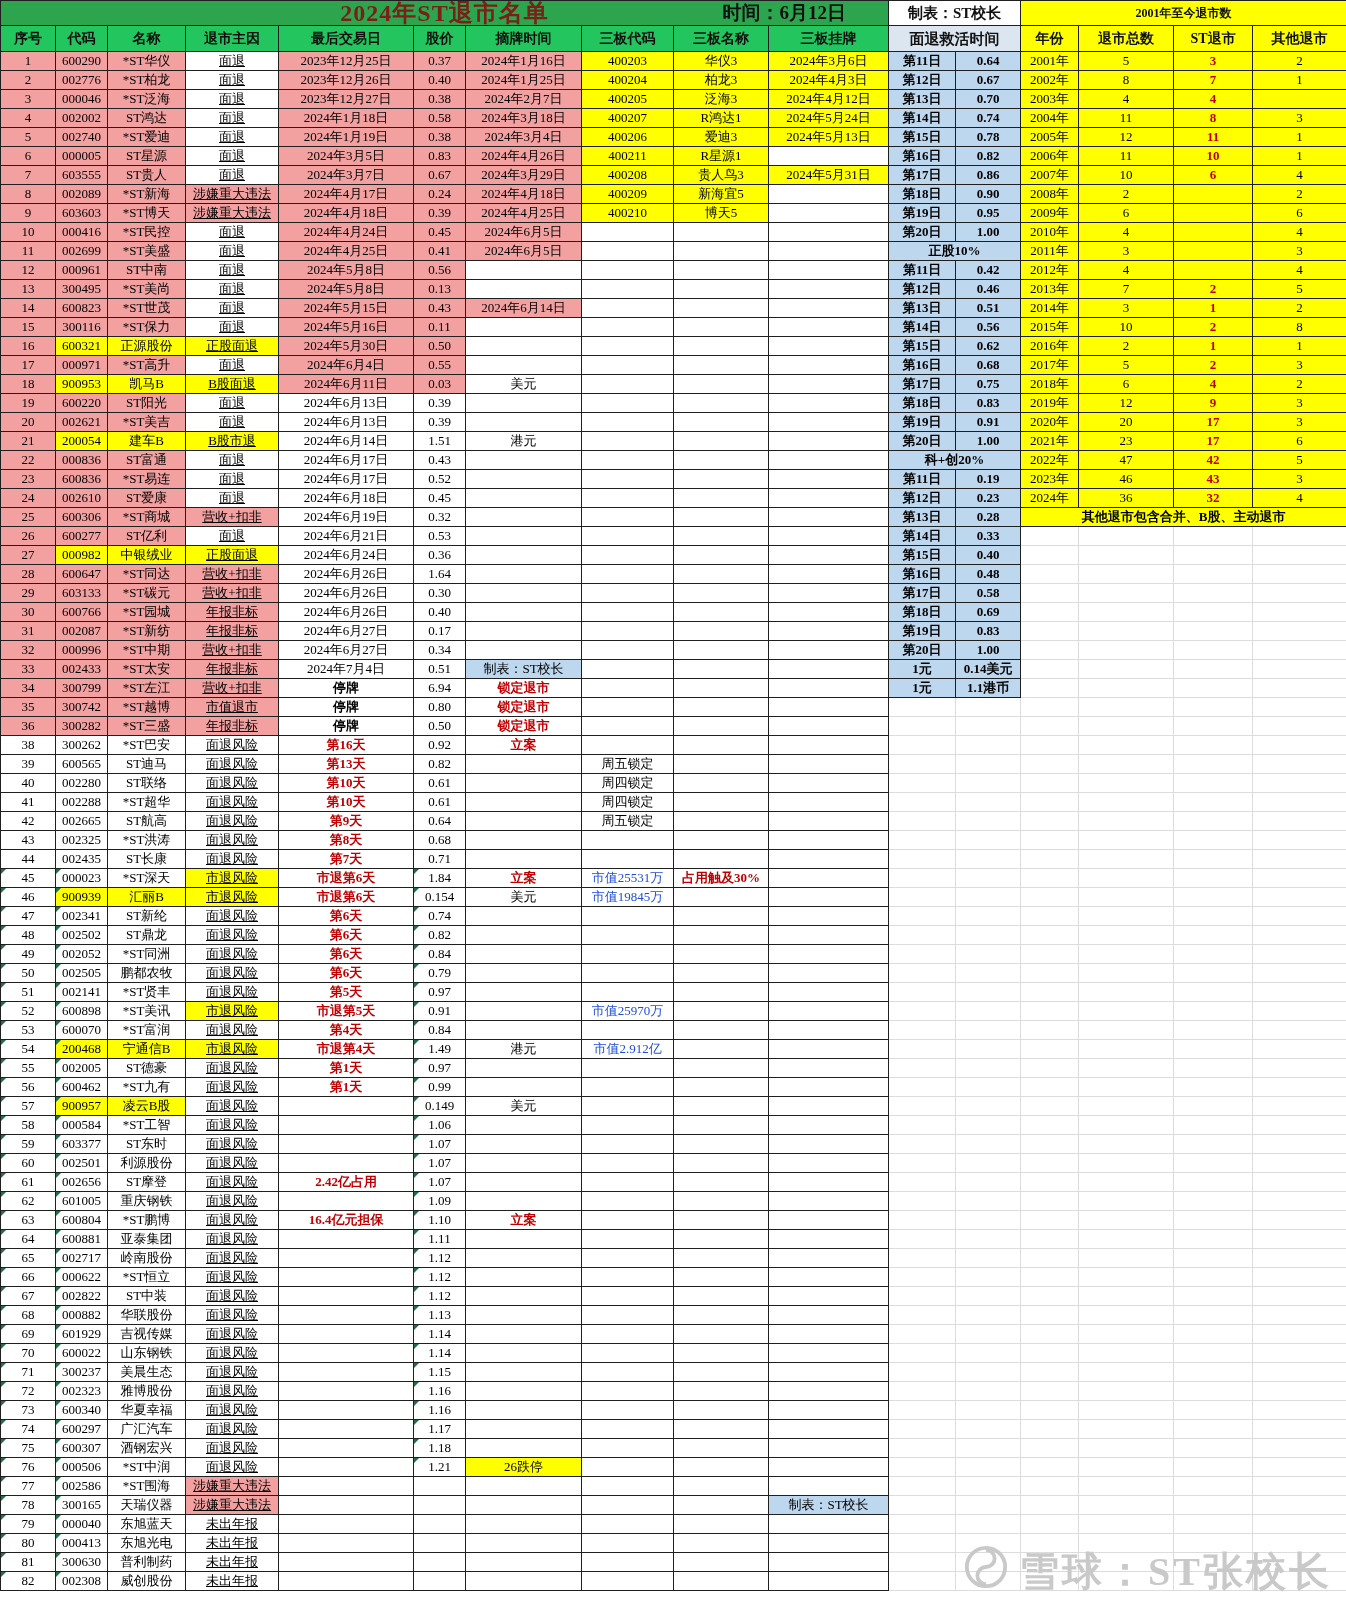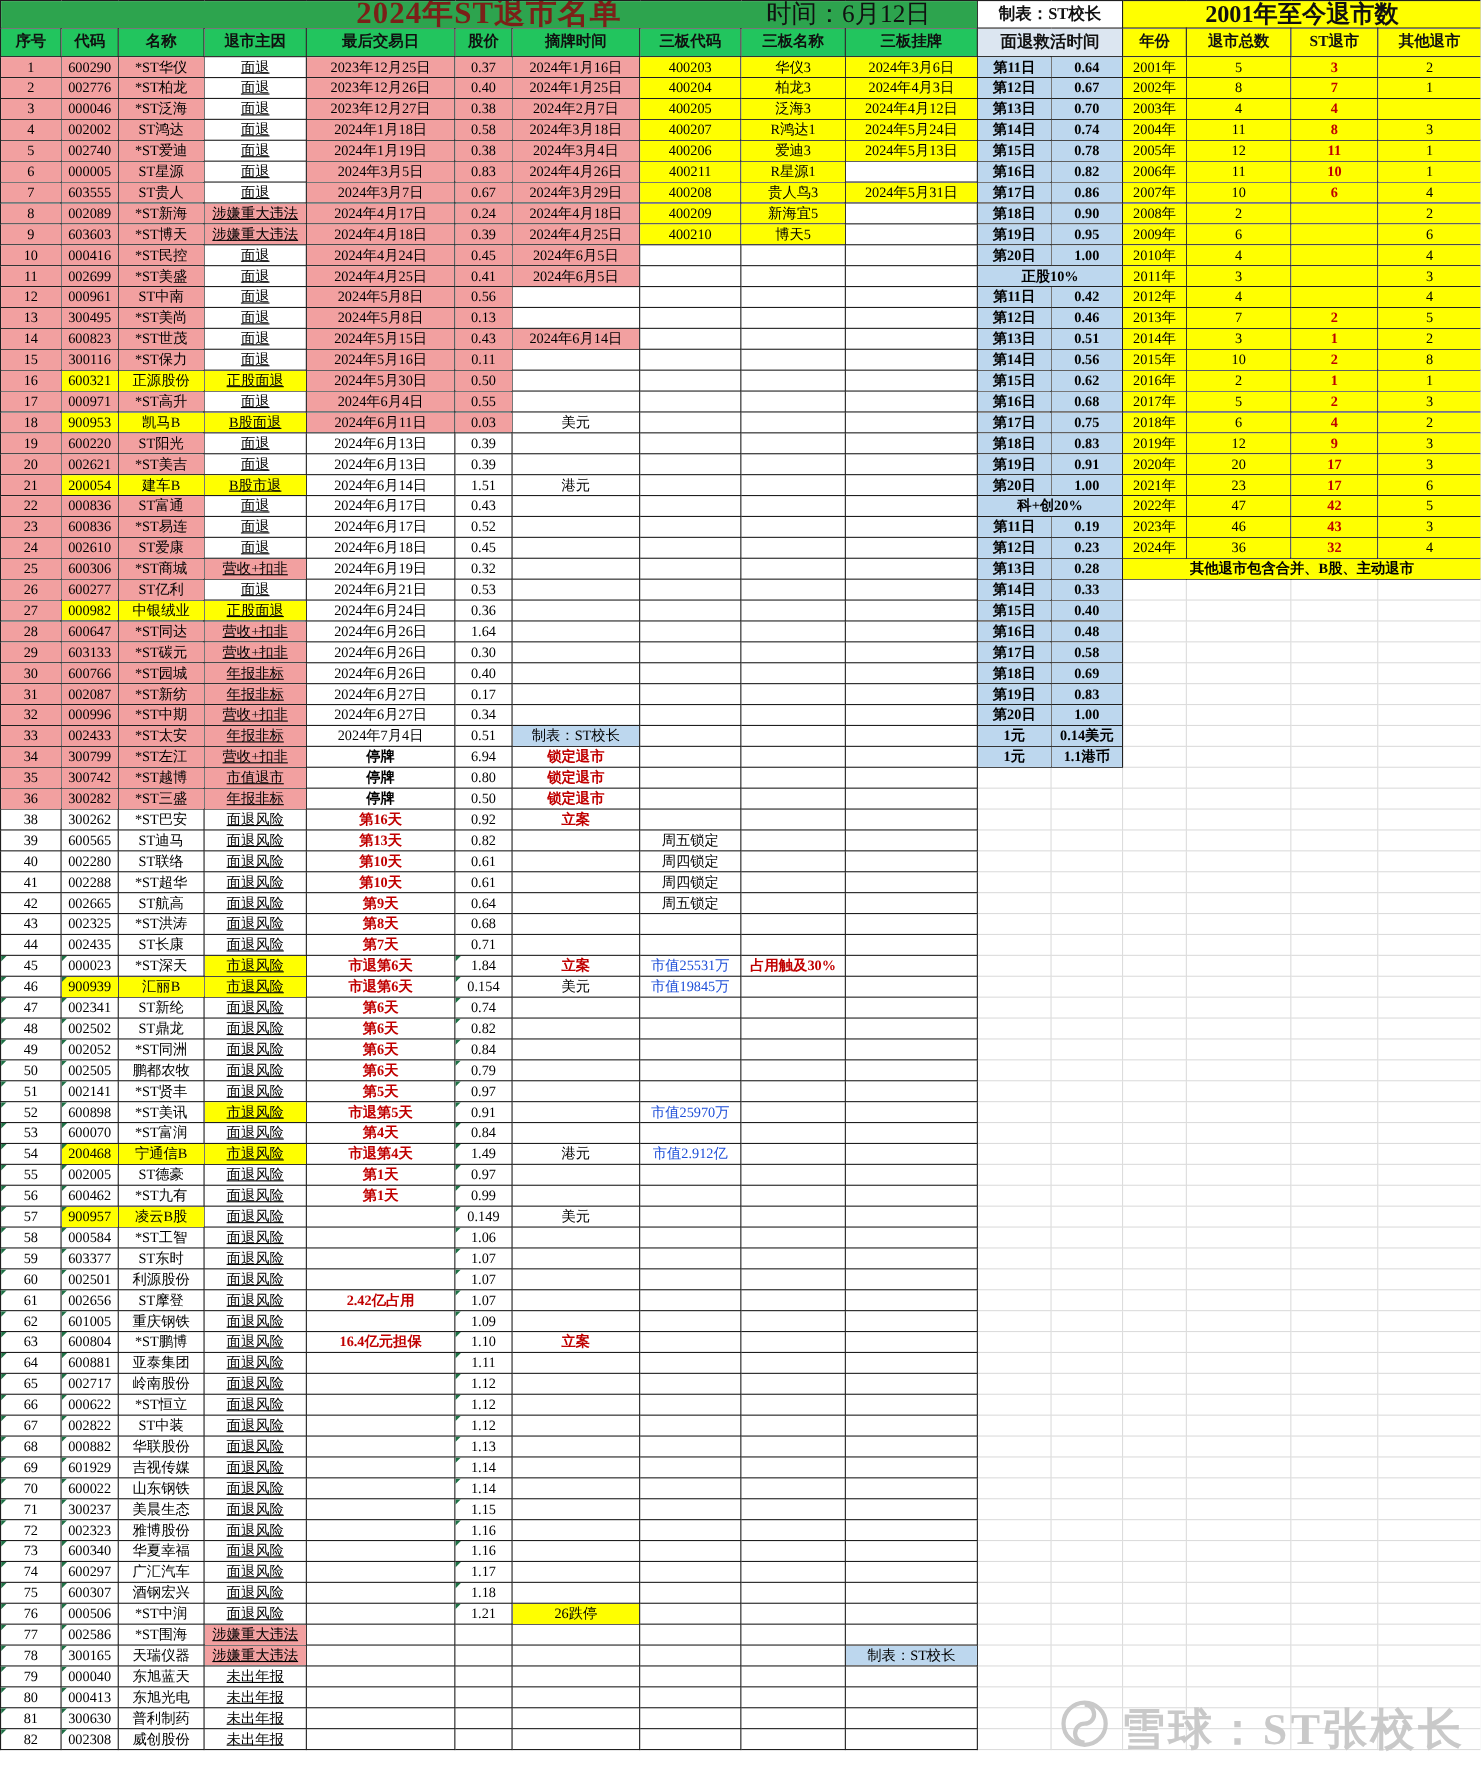--- a/index.html
+++ b/index.html
@@ -8,25 +8,25 @@
   table{border-collapse:collapse;table-layout:fixed;width:1346px;}
   td,th{padding:0;margin:0;overflow:hidden;white-space:nowrap;text-align:center;vertical-align:middle;
         font-size:13px;line-height:18px;height:17px;}
   
   .mc,.mid,.yr{border:1px solid #1f1f1f;position:relative;}
   .ghost{border:1px solid #dcdcdc;background:#ffffff;}
   
   .titleCell{background:#2da44e;height:24px;border:1px solid #1f1f1f;position:relative;}
   .titleWrap{position:relative;width:100%;height:100%;}
   .mainTitle{position:absolute;left:50%;top:50%;transform:translate(-50%,-50%);
-             font-size:28px;font-weight:bold;color:#7b2018;letter-spacing:1px;}
+             font-size:24px;font-weight:bold;color:#7b2018;letter-spacing:1px;}
   .timeLbl{position:absolute;right:42px;top:50%;transform:translateY(-50%);
-           font-size:23px;font-weight:normal;color:#111;}
+           font-size:19px;font-weight:bold;color:#111;}
   .makerCell{background:#ffffff;border:1px solid #1f1f1f;font-weight:bold;font-size:15px;color:#111;}
-  .yearTitleCell{background:#ffff00;border:1px solid #1f1f1f;font-weight:bold;font-size:22px;color:#111;}
+  .yearTitleCell{background:#ffff00;border:1px solid #1f1f1f;font-weight:bold;font-size:12px;color:#111;}
   .colHead{background:#22c55e;border:1px solid #1f1f1f;font-weight:bold;font-size:14px;color:#101010;height:25px;margin-left:16px;}
   .revHead{background:#dce6f1;border:1px solid #1f1f1f;font-weight:bold;font-size:15px;color:#111;height:25px;}
   .yrHead{background:#ffff00;border:1px solid #1f1f1f;font-weight:bold;font-size:14px;color:#111;height:25px;}
   
   .bg-pink{background:#f2a0a0;}
   .bg-yellow{background:#ffff00;}
   .bg-blue{background:#bdd7ee;}
   .txt-rb{color:#c00000;font-weight:bold;}
   .txt-r{color:#1d4ed8;}
   .txt-b{font-weight:bold;}

